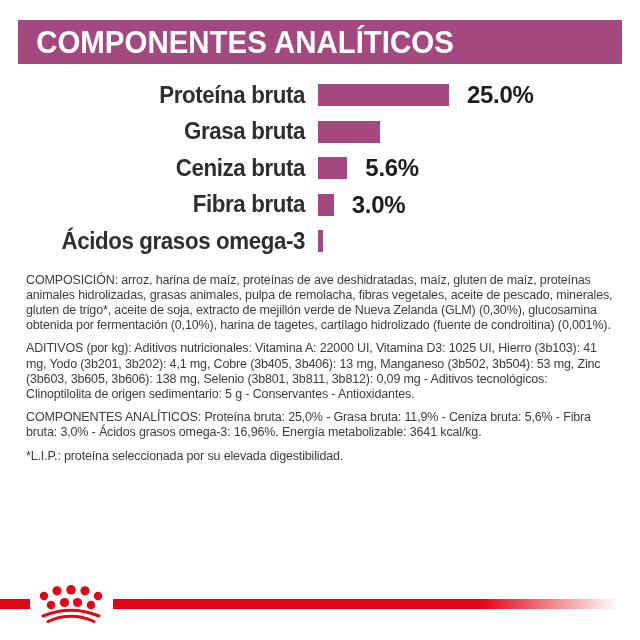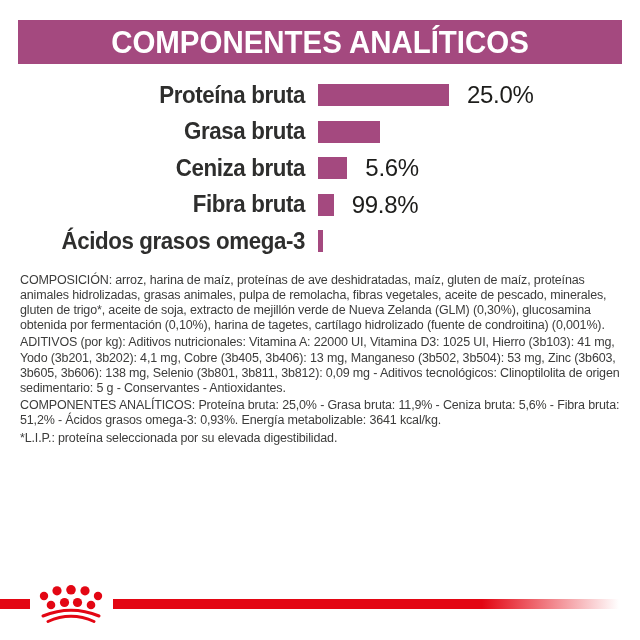--- a/index.html
+++ b/index.html
@@ -21,21 +21,21 @@
     overflow:hidden;
   }
   .panel{position:absolute;inset:0;}
 
   
   .banner{
     margin:0 18px;
     height:44px;
     background:var(--magenta);
     color:var(--heading-text);
-    display:flex;align-items:center;justify-content:center;
+    display:flex;align-items:center;
   }
   .banner-1{margin-top:20px;}
   .banner-2{margin-top:16px;}
   .banner .banner-title{
     font-weight:bold;
     font-size:32px;
     letter-spacing:0px;
     transform:scaleX(0.92);
     white-space:nowrap;
   }
@@ -61,35 +61,35 @@
     margin-left:13px;
     display:flex;align-items:center;
   }
   .bar-fill{
     height:22px;
     background:var(--magenta);
   }
   .cval{
     margin-left:18px;
     font-size:24px;
-    font-weight:normal;
+    font-weight:bold;
     color:var(--chart-value);
     letter-spacing:-0.3px;
     white-space:nowrap;
   }
 
   
   .ing{
     margin:13px 17px 0 18px;
     color:var(--body-text);
     font-size:12.5px;
     line-height:15.2px;
     letter-spacing:-0.15px;
   }
-  .ing p{margin:2px;}
+  .ing p{margin:8px;}
 
   
   .footer{
     position:absolute;
     left:0;top:584px;
     width:640px;height:40px;
     display:flex;align-items:center;
   }
   .stripe{height:10px;background:var(--red);}
   .stripe-left{width:30px;}
@@ -131,35 +131,35 @@
       <span class="cbar">
           <i class="bar-fill" style="width: 29.344px;"></i>
         </span>
       <span class="cval">5.6%</span>
     </div>
     <div class="crow">
       <span class="clabel">Fibra bruta</span>
       <span class="cbar">
           <i class="bar-fill" style="width: 15.72px;"></i>
         </span>
-      <span class="cval">99.8%</span>
+      <span class="cval">3.0%</span>
     </div>
     <div class="crow">
       <span class="clabel">Ácidos grasos omega-3</span>
       <span class="cbar">
           <i class="bar-fill" style="width: 4.8732px;"></i>
         </span>
     </div>
   </div>
 
 
   <div class="ing">
     <p>COMPOSICIÓN: arroz, harina de maíz, proteínas de ave deshidratadas, maíz, gluten de maíz, proteínas animales hidrolizadas, grasas animales, pulpa de remolacha, fibras vegetales, aceite de pescado, minerales, gluten de trigo*, aceite de soja, extracto de mejillón verde de Nueva Zelanda (GLM) (0,30%), glucosamina obtenida por fermentación (0,10%), harina de tagetes, cartílago hidrolizado (fuente de condroitina) (0,001%).</p>
     <p>ADITIVOS (por kg): Aditivos nutricionales: Vitamina A: 22000 UI, Vitamina D3: 1025 UI, Hierro (3b103): 41 mg, Yodo (3b201, 3b202): 4,1 mg, Cobre (3b405, 3b406): 13 mg, Manganeso (3b502, 3b504): 53 mg, Zinc (3b603, 3b605, 3b606): 138 mg, Selenio (3b801, 3b811, 3b812): 0,09 mg - Aditivos tecnológicos: Clinoptilolita de origen sedimentario: 5 g - Conservantes - Antioxidantes.</p>
-    <p>COMPONENTES ANALÍTICOS: Proteína bruta: 25,0% - Grasa bruta: 11,9% - Ceniza bruta: 5,6% - Fibra bruta: 51,2% - Ácidos grasos omega-3: 0,93%. Energía metabolizable: 3641 kcal/kg.</p>
+    <p>COMPONENTES ANALÍTICOS: Proteína bruta: 25,0% - Grasa bruta: 11,9% - Ceniza bruta: 5,6% - Fibra bruta: 3,0% - Ácidos grasos omega-3: 16,96%. Energía metabolizable: 3641 kcal/kg.</p>
     <p>*L.I.P.: proteína seleccionada por su elevada digestibilidad.</p>
   </div>
 
   <div class="footer">
     <div class="stripe stripe-left"></div>
     <div class="crown-wrap">
       <svg width="66" height="38" viewBox="0 0 66 38" xmlns="http://www.w3.org/2000/svg" aria-hidden="true">
         <g fill="#E30613">
           <circle cx="6" cy="11" r="4.2"></circle>
           <circle cx="19" cy="5.8" r="4.6"></circle>

